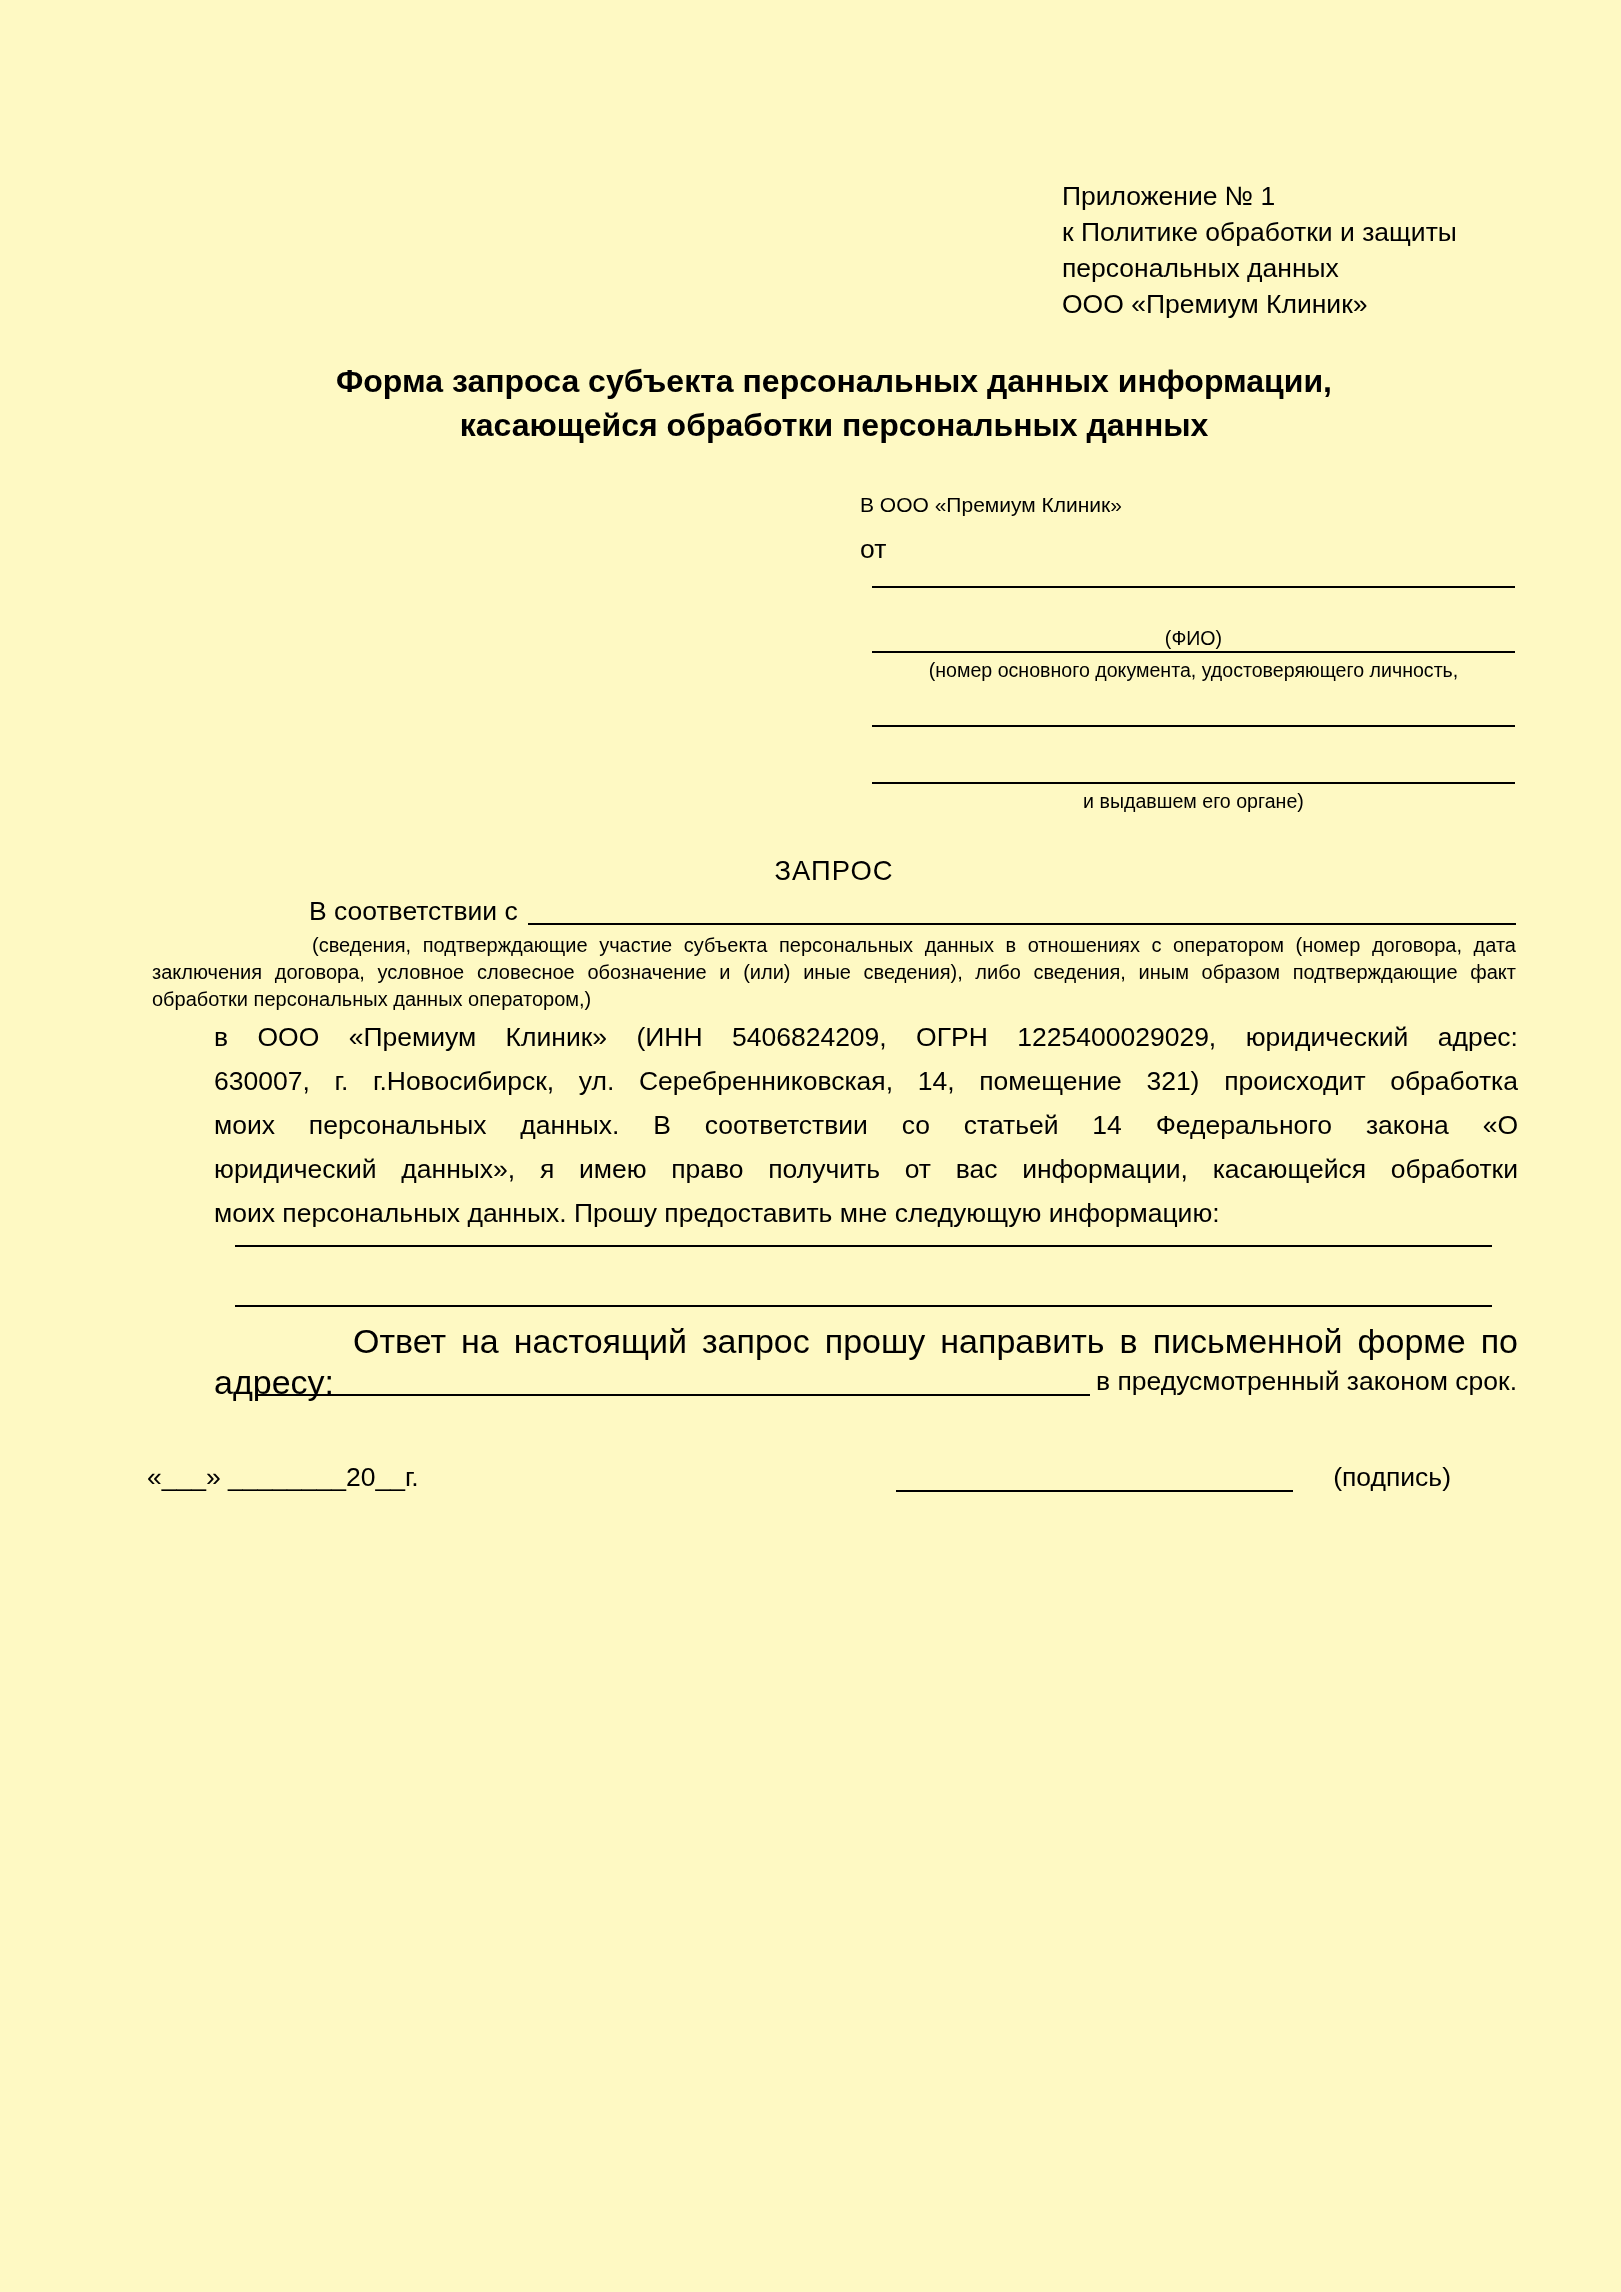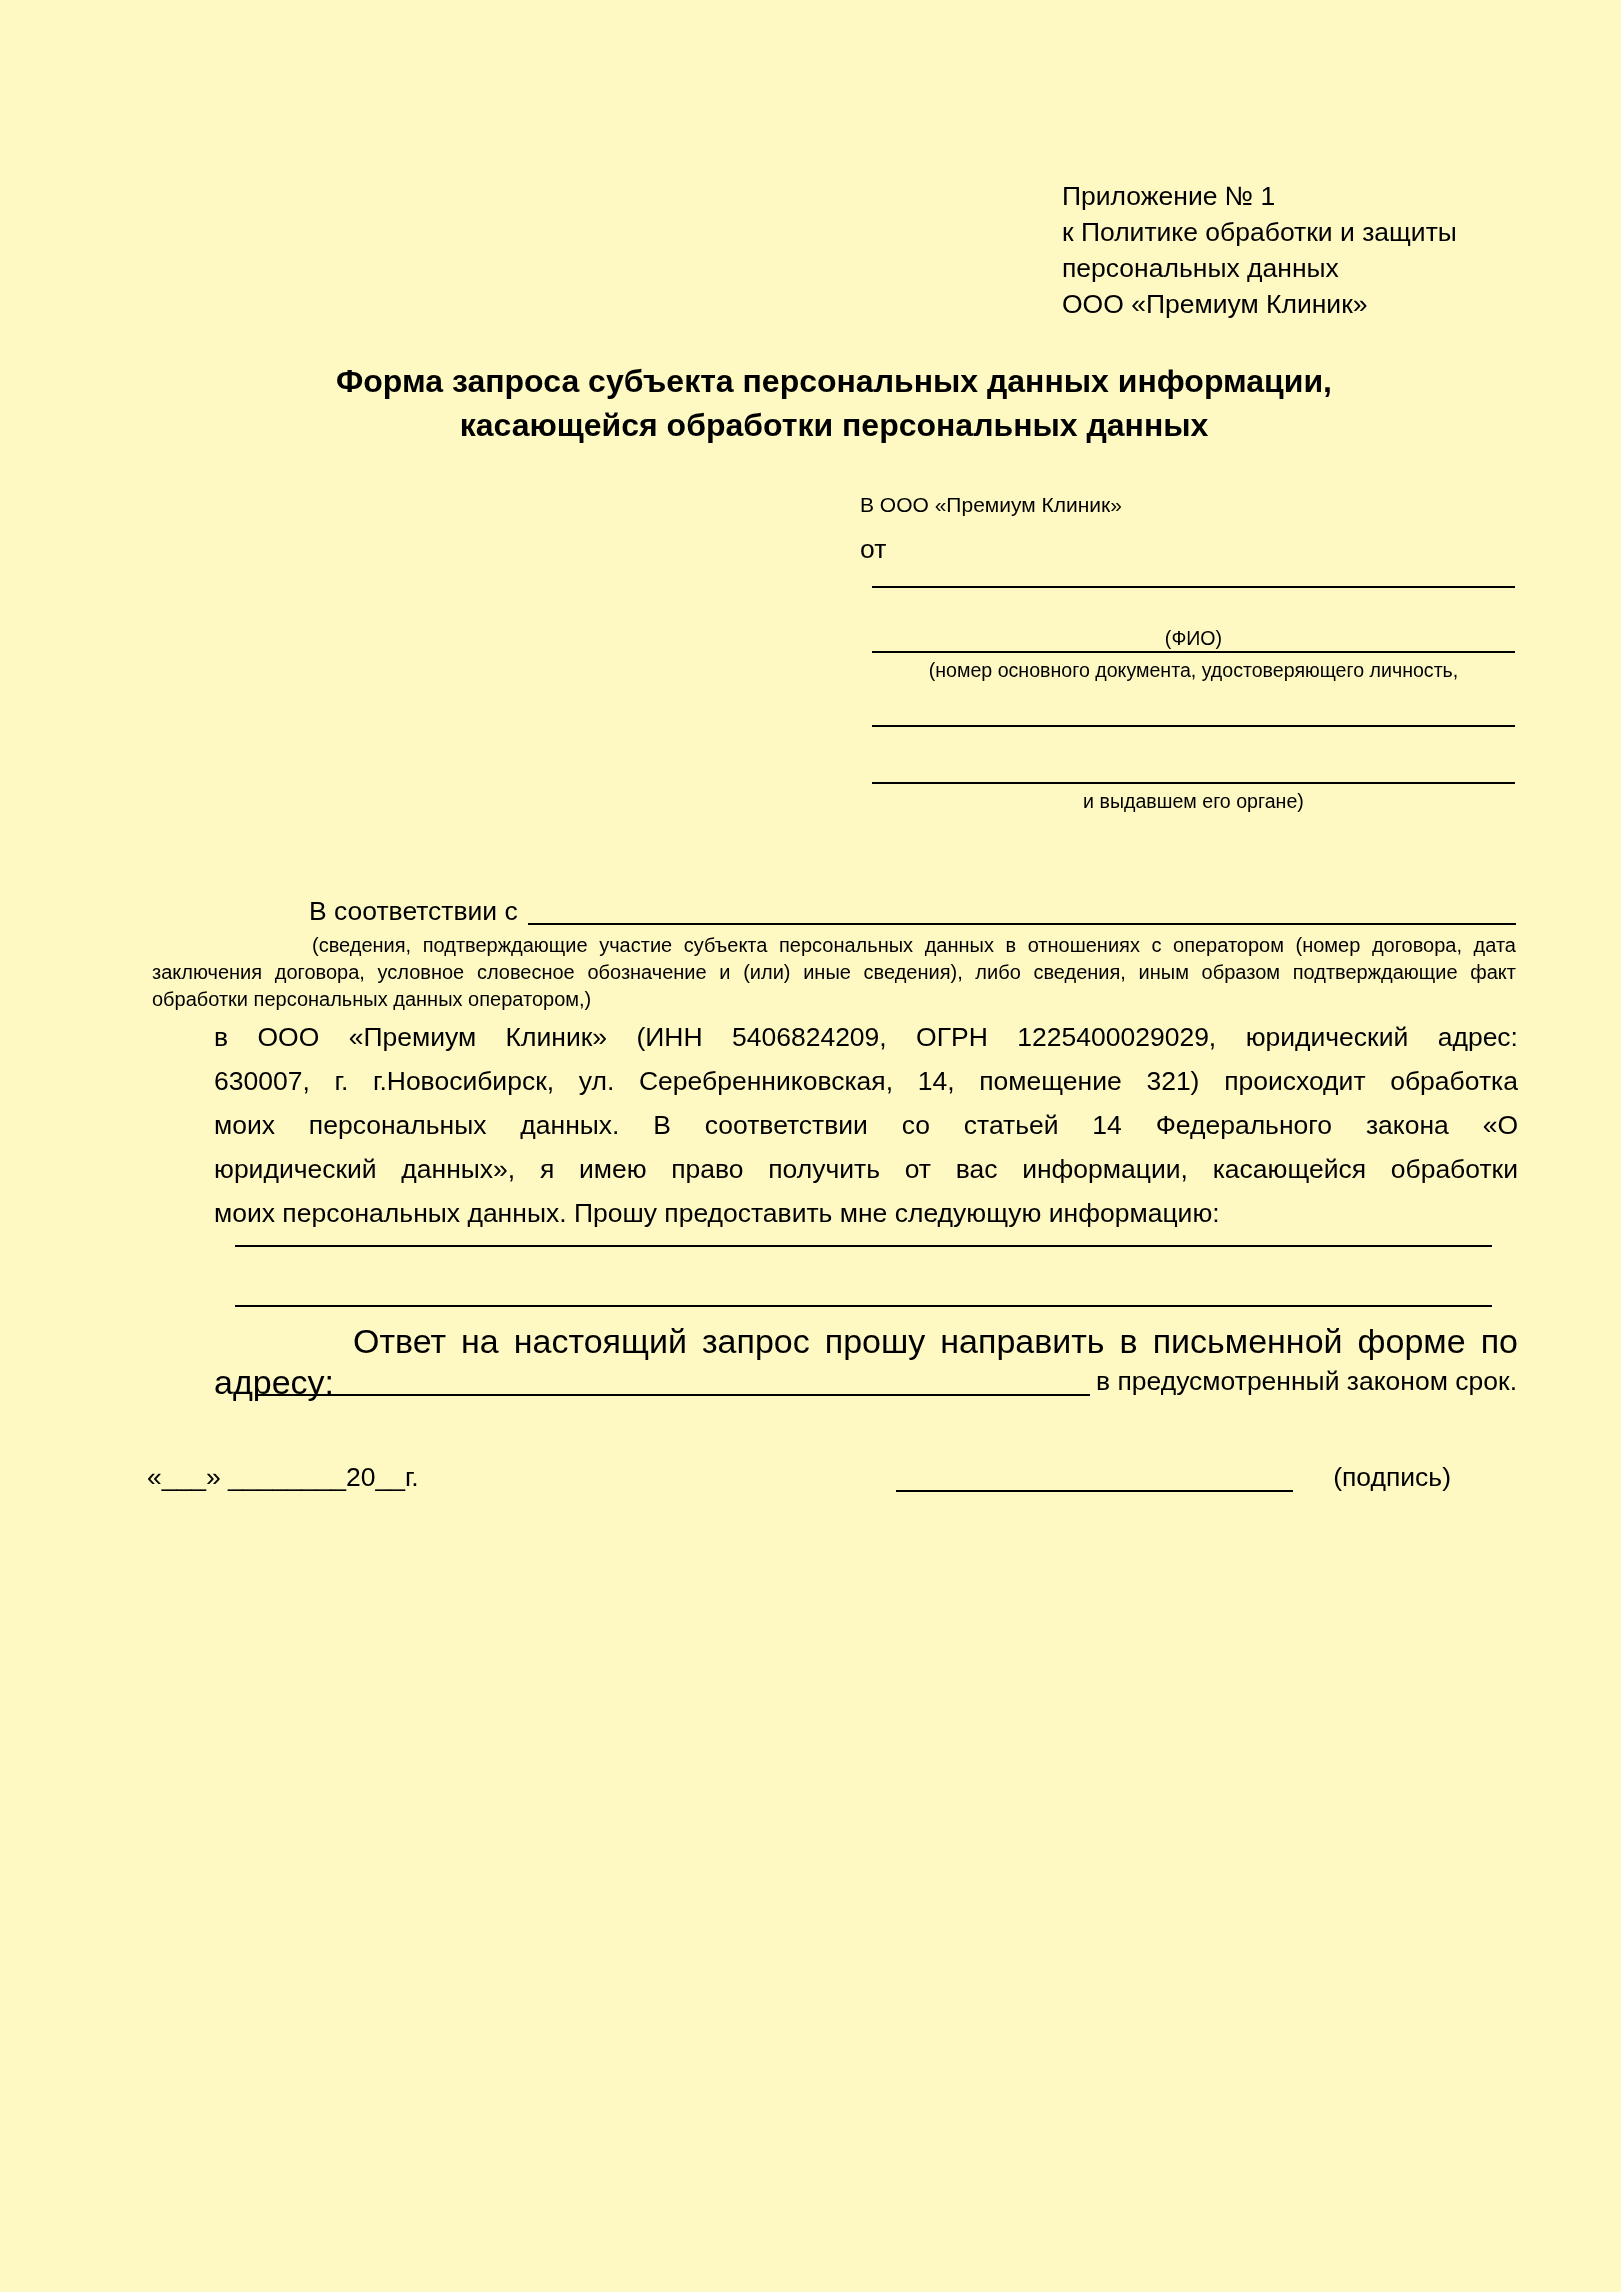--- a/index.html
+++ b/index.html
@@ -70,20 +70,21 @@
   <div class="abs field-caption" style="top:594px;margin-top:33px;">(ФИО)</div>
 
   <div class="abs field-line" style="top:651px;"></div>
   <div class="abs field-caption" style="top:659px;">(номер основного документа, удостоверяющего личность,</div>
 
   <div class="abs field-line" style="top:725px;"></div>
 
   <div class="abs field-line" style="top:782px;"></div>
   <div class="abs field-caption" style="top:790px;">и выдавшем его органе)</div>
 
+  <div class="abs zapros">ЗАПРОС</div>
 
   <div class="abs accord">
     <span class="prefix">В соответствии с</span>
     <span class="fill"></span>
   </div>
 
   <div class="abs note">
     <div class="l1 jl">(сведения, подтверждающие участие субъекта персональных данных в отношениях с оператором (номер договора, дата</div>
     <div class="jl">заключения договора, условное словесное обозначение и (или) иные сведения), либо сведения, иным образом подтверждающие факт</div>
     <div>обработки персональных данных оператором,)</div>

